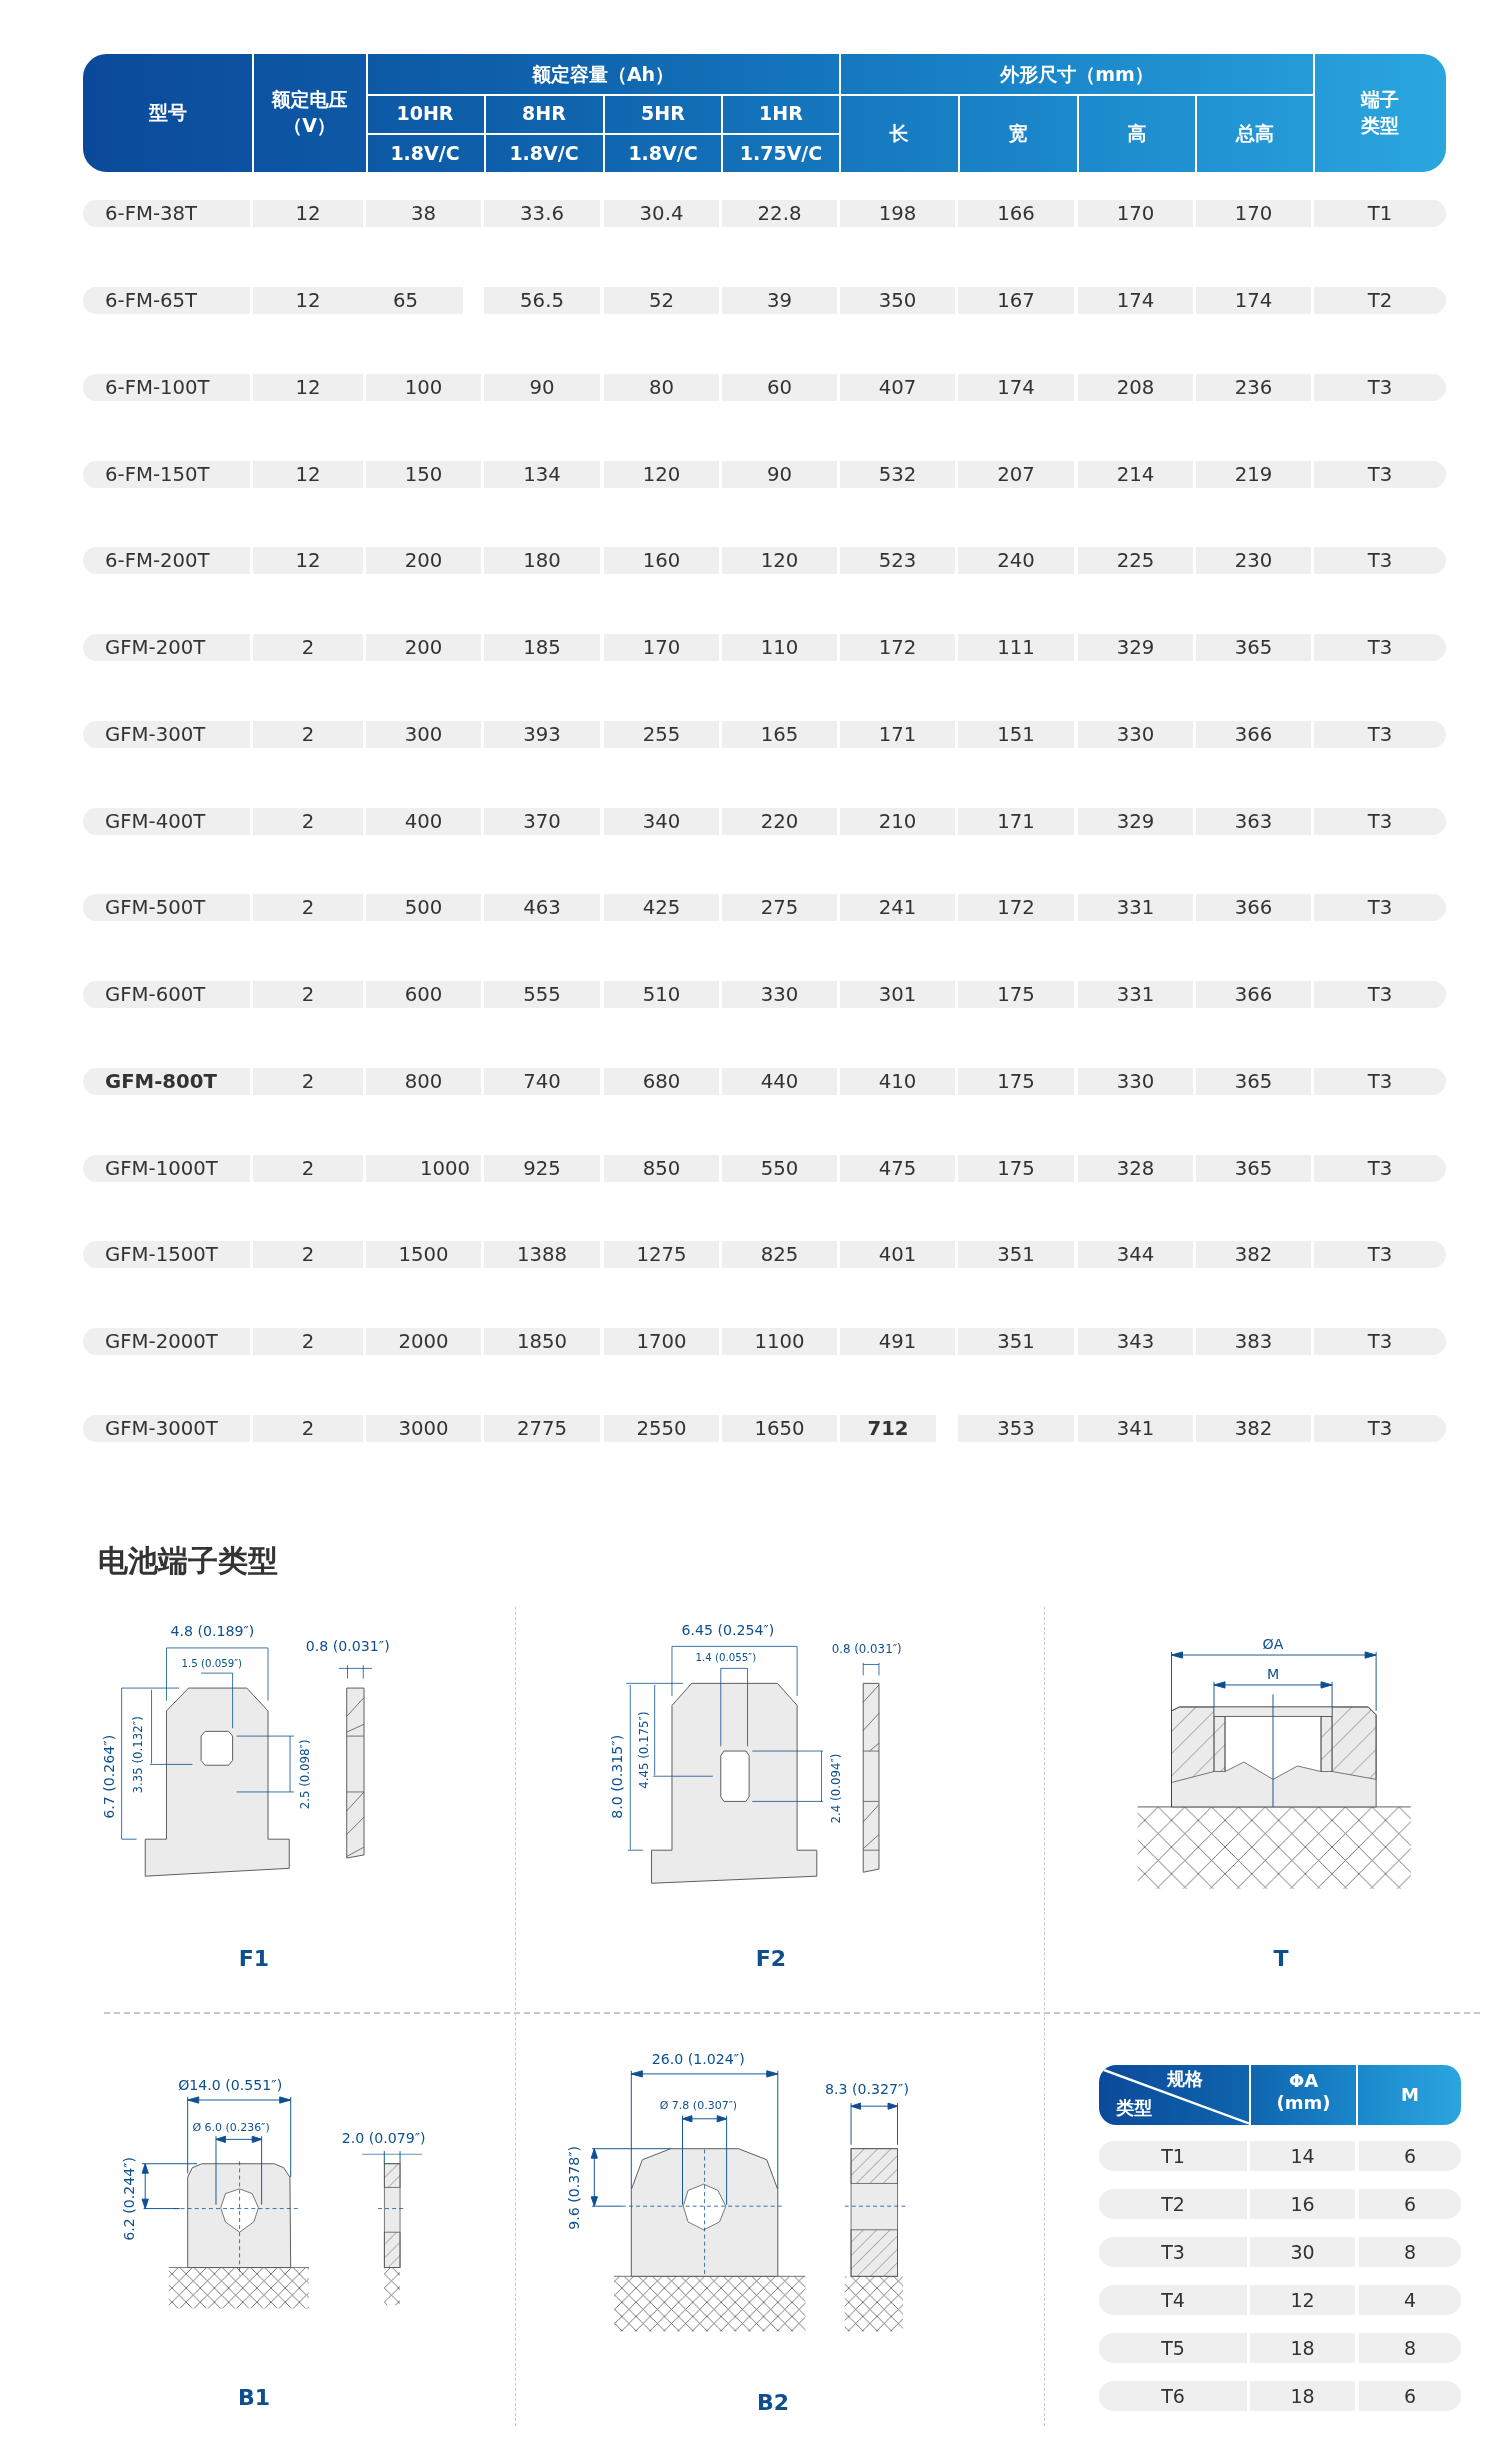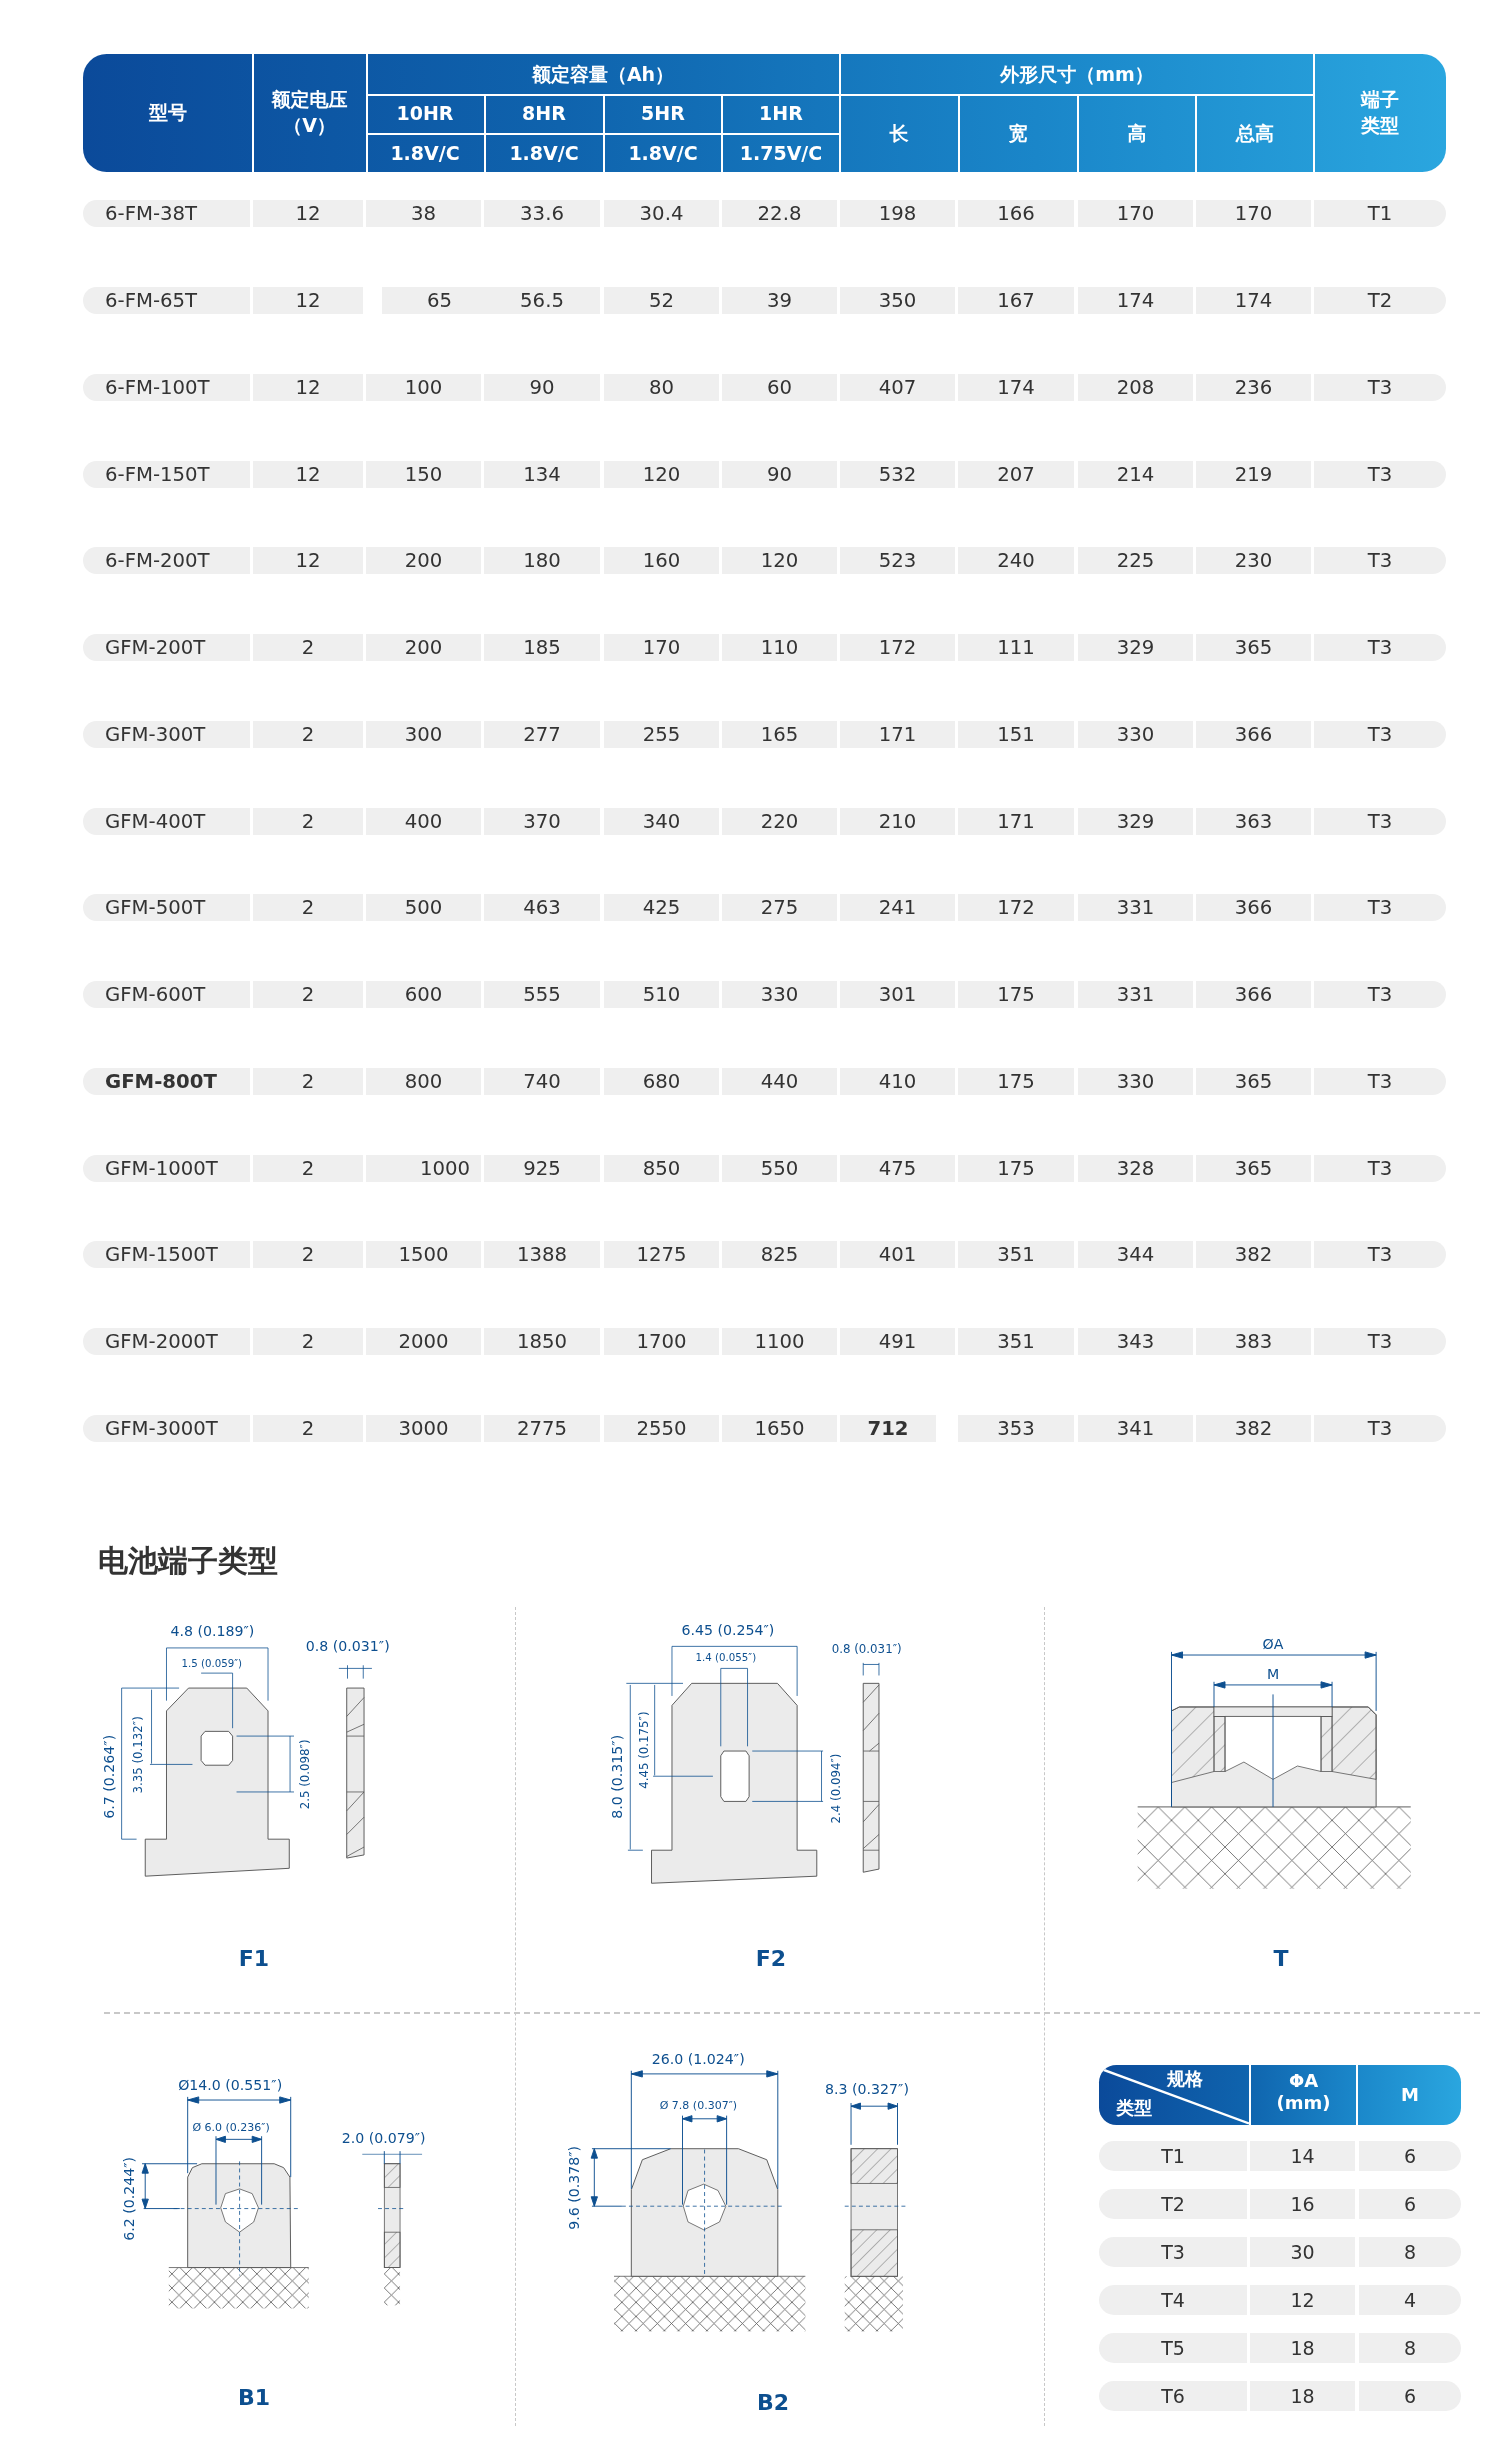--- a/index.html
+++ b/index.html
@@ -94,21 +94,21 @@
         <div class="cell" style="left: 639px; width: 115px;">22.8</div>
         <div class="cell" style="left: 757px; width: 115px;">198</div>
         <div class="cell" style="left: 875px; width: 116px;">166</div>
         <div class="cell" style="left: 995px; width: 115px;">170</div>
         <div class="cell" style="left: 1113px; width: 115px;">170</div>
         <div class="cell last" style="left: 1231px; width: 132px;">T1</div>
       </div>
       <div class="row" style="top: 233px;">
         <div class="cell first" style="left: 0px; width: 167px;">6-FM-65T</div>
         <div class="cell" style="left: 170px; width: 110px;">12</div>
-        <div class="cell" style="left: 299px; width: 115px;">65</div>
+        <div class="cell" style="left: 265px; width: 115px;">65</div>
         <div class="cell" style="left: 401px; width: 116px;">56.5</div>
         <div class="cell" style="left: 521px; width: 115px;">52</div>
         <div class="cell" style="left: 639px; width: 115px;">39</div>
         <div class="cell" style="left: 757px; width: 115px; text-align: center;">350</div>
         <div class="cell" style="left: 875px; width: 116px;">167</div>
         <div class="cell" style="left: 995px; width: 115px;">174</div>
         <div class="cell" style="left: 1113px; width: 115px;">174</div>
         <div class="cell last" style="left: 1231px; width: 132px;">T2</div>
       </div>
       <div class="row" style="top: 320px;">
@@ -160,21 +160,21 @@
         <div class="cell" style="left: 757px; width: 115px;">172</div>
         <div class="cell" style="left: 875px; width: 116px;">111</div>
         <div class="cell" style="left: 995px; width: 115px;">329</div>
         <div class="cell" style="left: 1113px; width: 115px;">365</div>
         <div class="cell last" style="left: 1231px; width: 132px;">T3</div>
       </div>
       <div class="row" style="top: 667px;">
         <div class="cell first" style="left: 0px; width: 167px;">GFM-300T</div>
         <div class="cell" style="left: 170px; width: 110px;">2</div>
         <div class="cell" style="left: 283px; width: 115px;">300</div>
-        <div class="cell" style="left: 401px; width: 116px;">277</div>
+        <div class="cell" style="left: 401px; width: 116px;">393</div>
         <div class="cell" style="left: 521px; width: 115px;">255</div>
         <div class="cell" style="left: 639px; width: 115px;">165</div>
         <div class="cell" style="left: 757px; width: 115px;">171</div>
         <div class="cell" style="left: 875px; width: 116px;">151</div>
         <div class="cell" style="left: 995px; width: 115px;">330</div>
         <div class="cell" style="left: 1113px; width: 115px;">366</div>
         <div class="cell last" style="left: 1231px; width: 132px;">T3</div>
       </div>
       <div class="row" style="top: 754px;">
         <div class="cell first" style="left: 0px; width: 167px;">GFM-400T</div>

